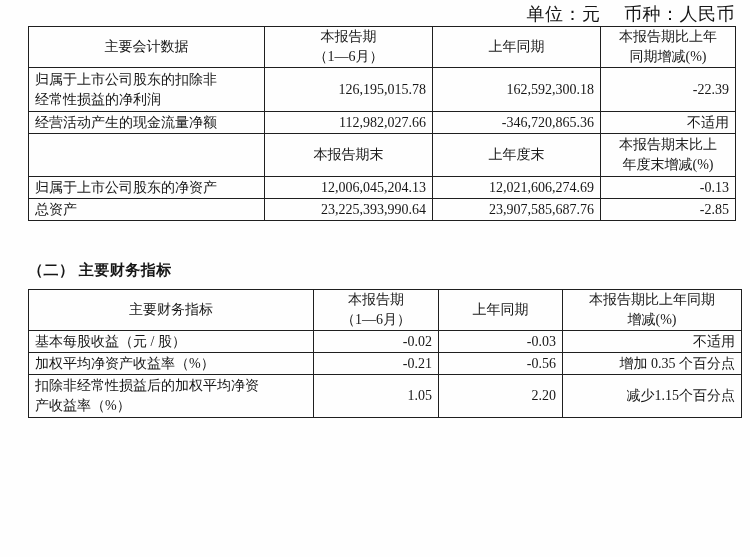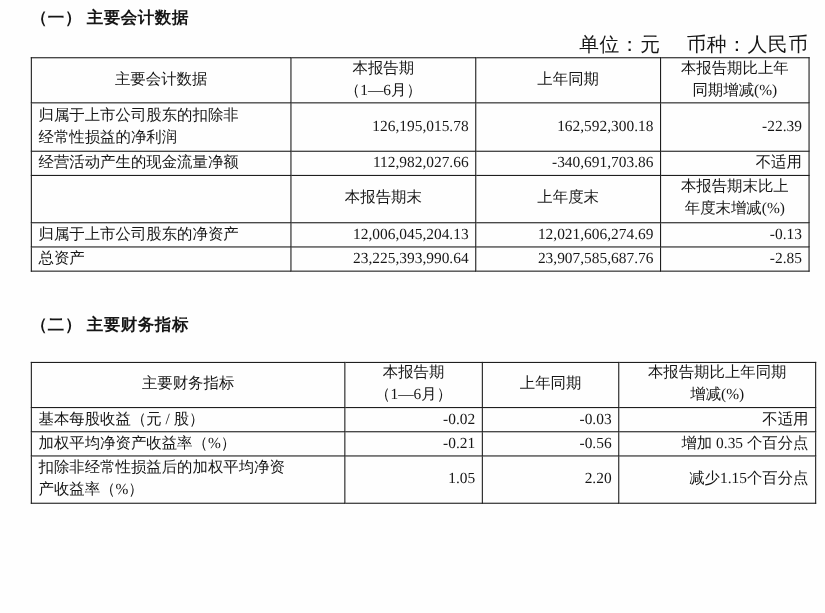--- a/index.html
+++ b/index.html
@@ -15,39 +15,38 @@
   }
   .sec-title.first{padding-top:8px;}
   .sec-title.second{margin-top:40px;}
   .unit-note{
     width:707px;text-align:right;font-size:18px;line-height:18px;
     margin-top:5px;margin-bottom:3px;letter-spacing:0.5px;
   }
   table.fin{
     border-collapse:collapse;table-layout:fixed;font-size:14px;
   }
-  table.t2{margin-top:24px;}
+  table.t2{margin-top:10px;}
   table.fin td{
     border:1px solid #1f1f1f;padding:0 6px;vertical-align:middle;
     line-height:20px;overflow:hidden;
   }
   td.c{text-align:center;white-space:pre-line;}
   td.lbl{text-align:left;padding-left:5px;white-space:pre-line;}
   td.num{text-align:right;padding-right:6px;}
   tr.h40>td{height:39px;}
   tr.h22>td{height:21px;}
   tr.h43>td{height:42px;}
   tr.h44>td{height:43px;}
 </style>
 </head>
 <body>
 
 <div class="doc">
 
-  <h2 class="sec-title first">（一） 主要会计数据</h2>
   <div class="unit-note">单位：元　 币种：人民币</div>
 
   <table class="fin t1">
     <colgroup>
       <col style="width:236px">
         <col style="width:168px">
         <col style="width:168px">
         <col style="width:135px">
     </colgroup>
     <tbody>
@@ -62,21 +61,21 @@
       <tr class="h44">
         <td class="lbl">归属于上市公司股东的扣除非
 经常性损益的净利润</td>
         <td class="num">126,195,015.78</td>
         <td class="num">162,592,300.18</td>
         <td class="num">-22.39</td>
       </tr>
       <tr class="h22">
         <td class="lbl">经营活动产生的现金流量净额</td>
         <td class="num">112,982,027.66</td>
-        <td class="num">-340,691,703.86</td>
+        <td class="num">-346,720,865.36</td>
         <td class="num">不适用</td>
       </tr>
       <tr class="h43">
         <td class="c"></td>
         <td class="c">本报告期末</td>
         <td class="c">上年度末</td>
         <td class="c">本报告期末比上
 年度末增减(%)</td>
       </tr>
       <tr class="h22">

